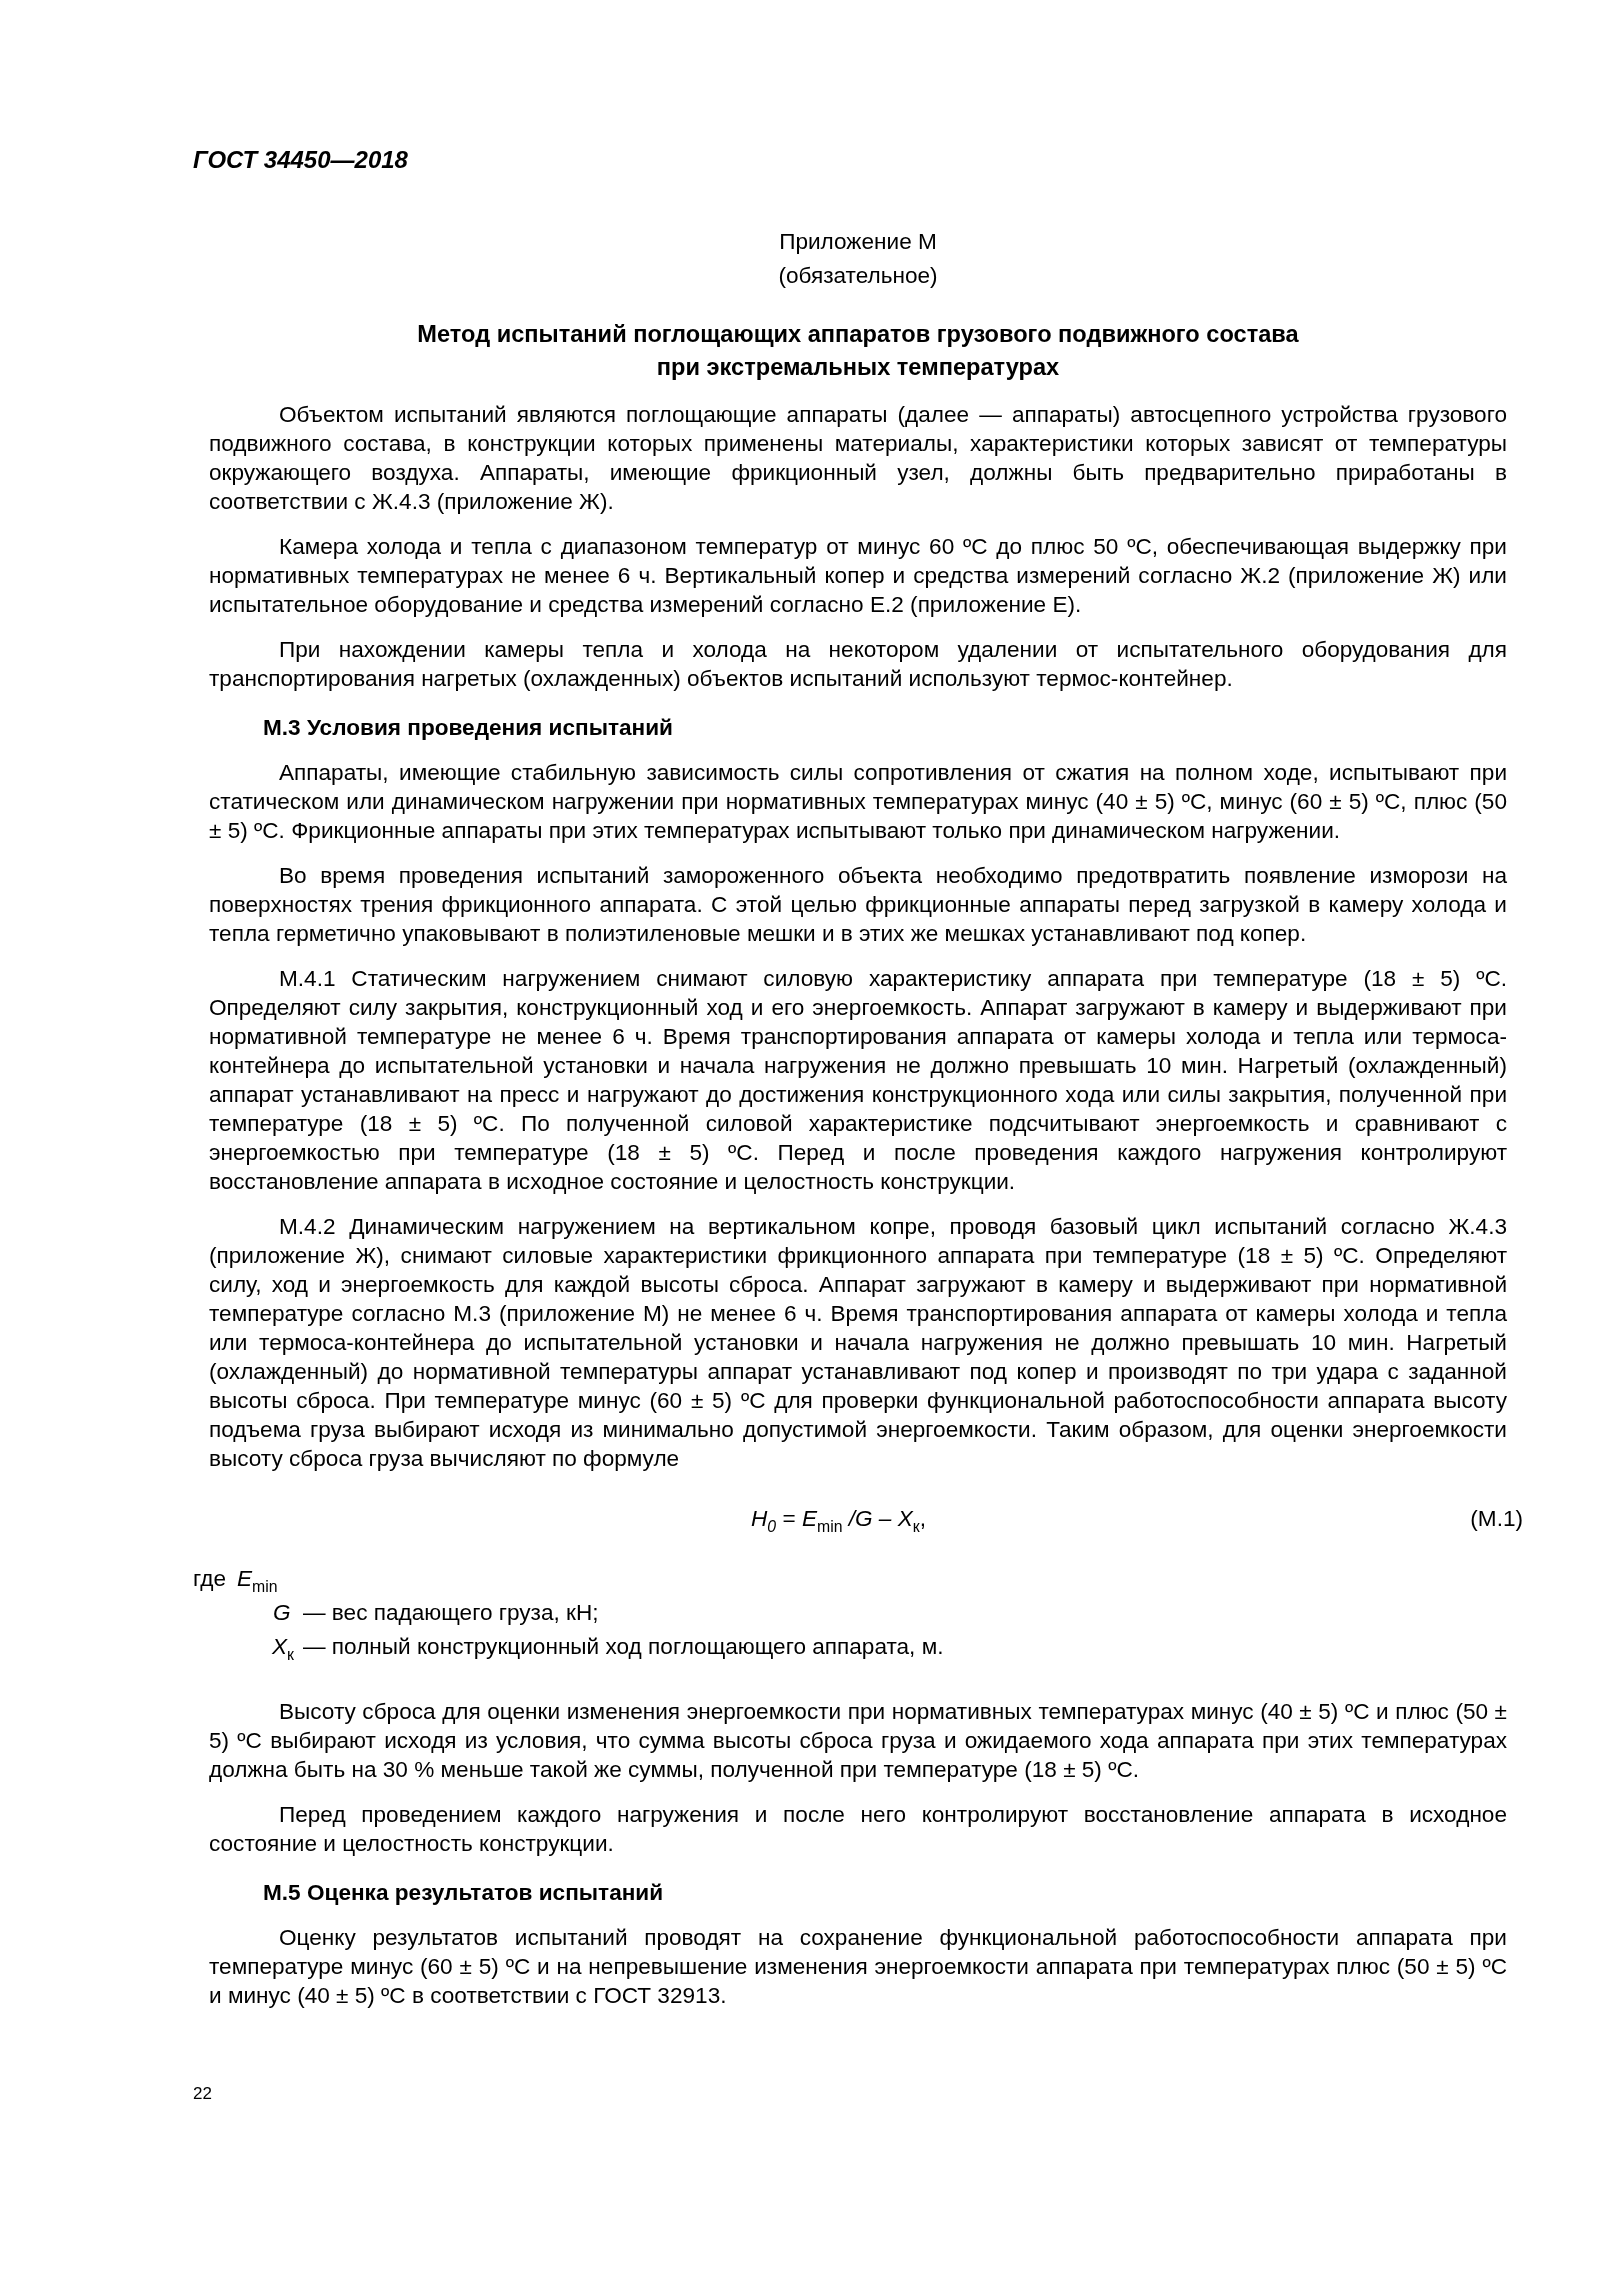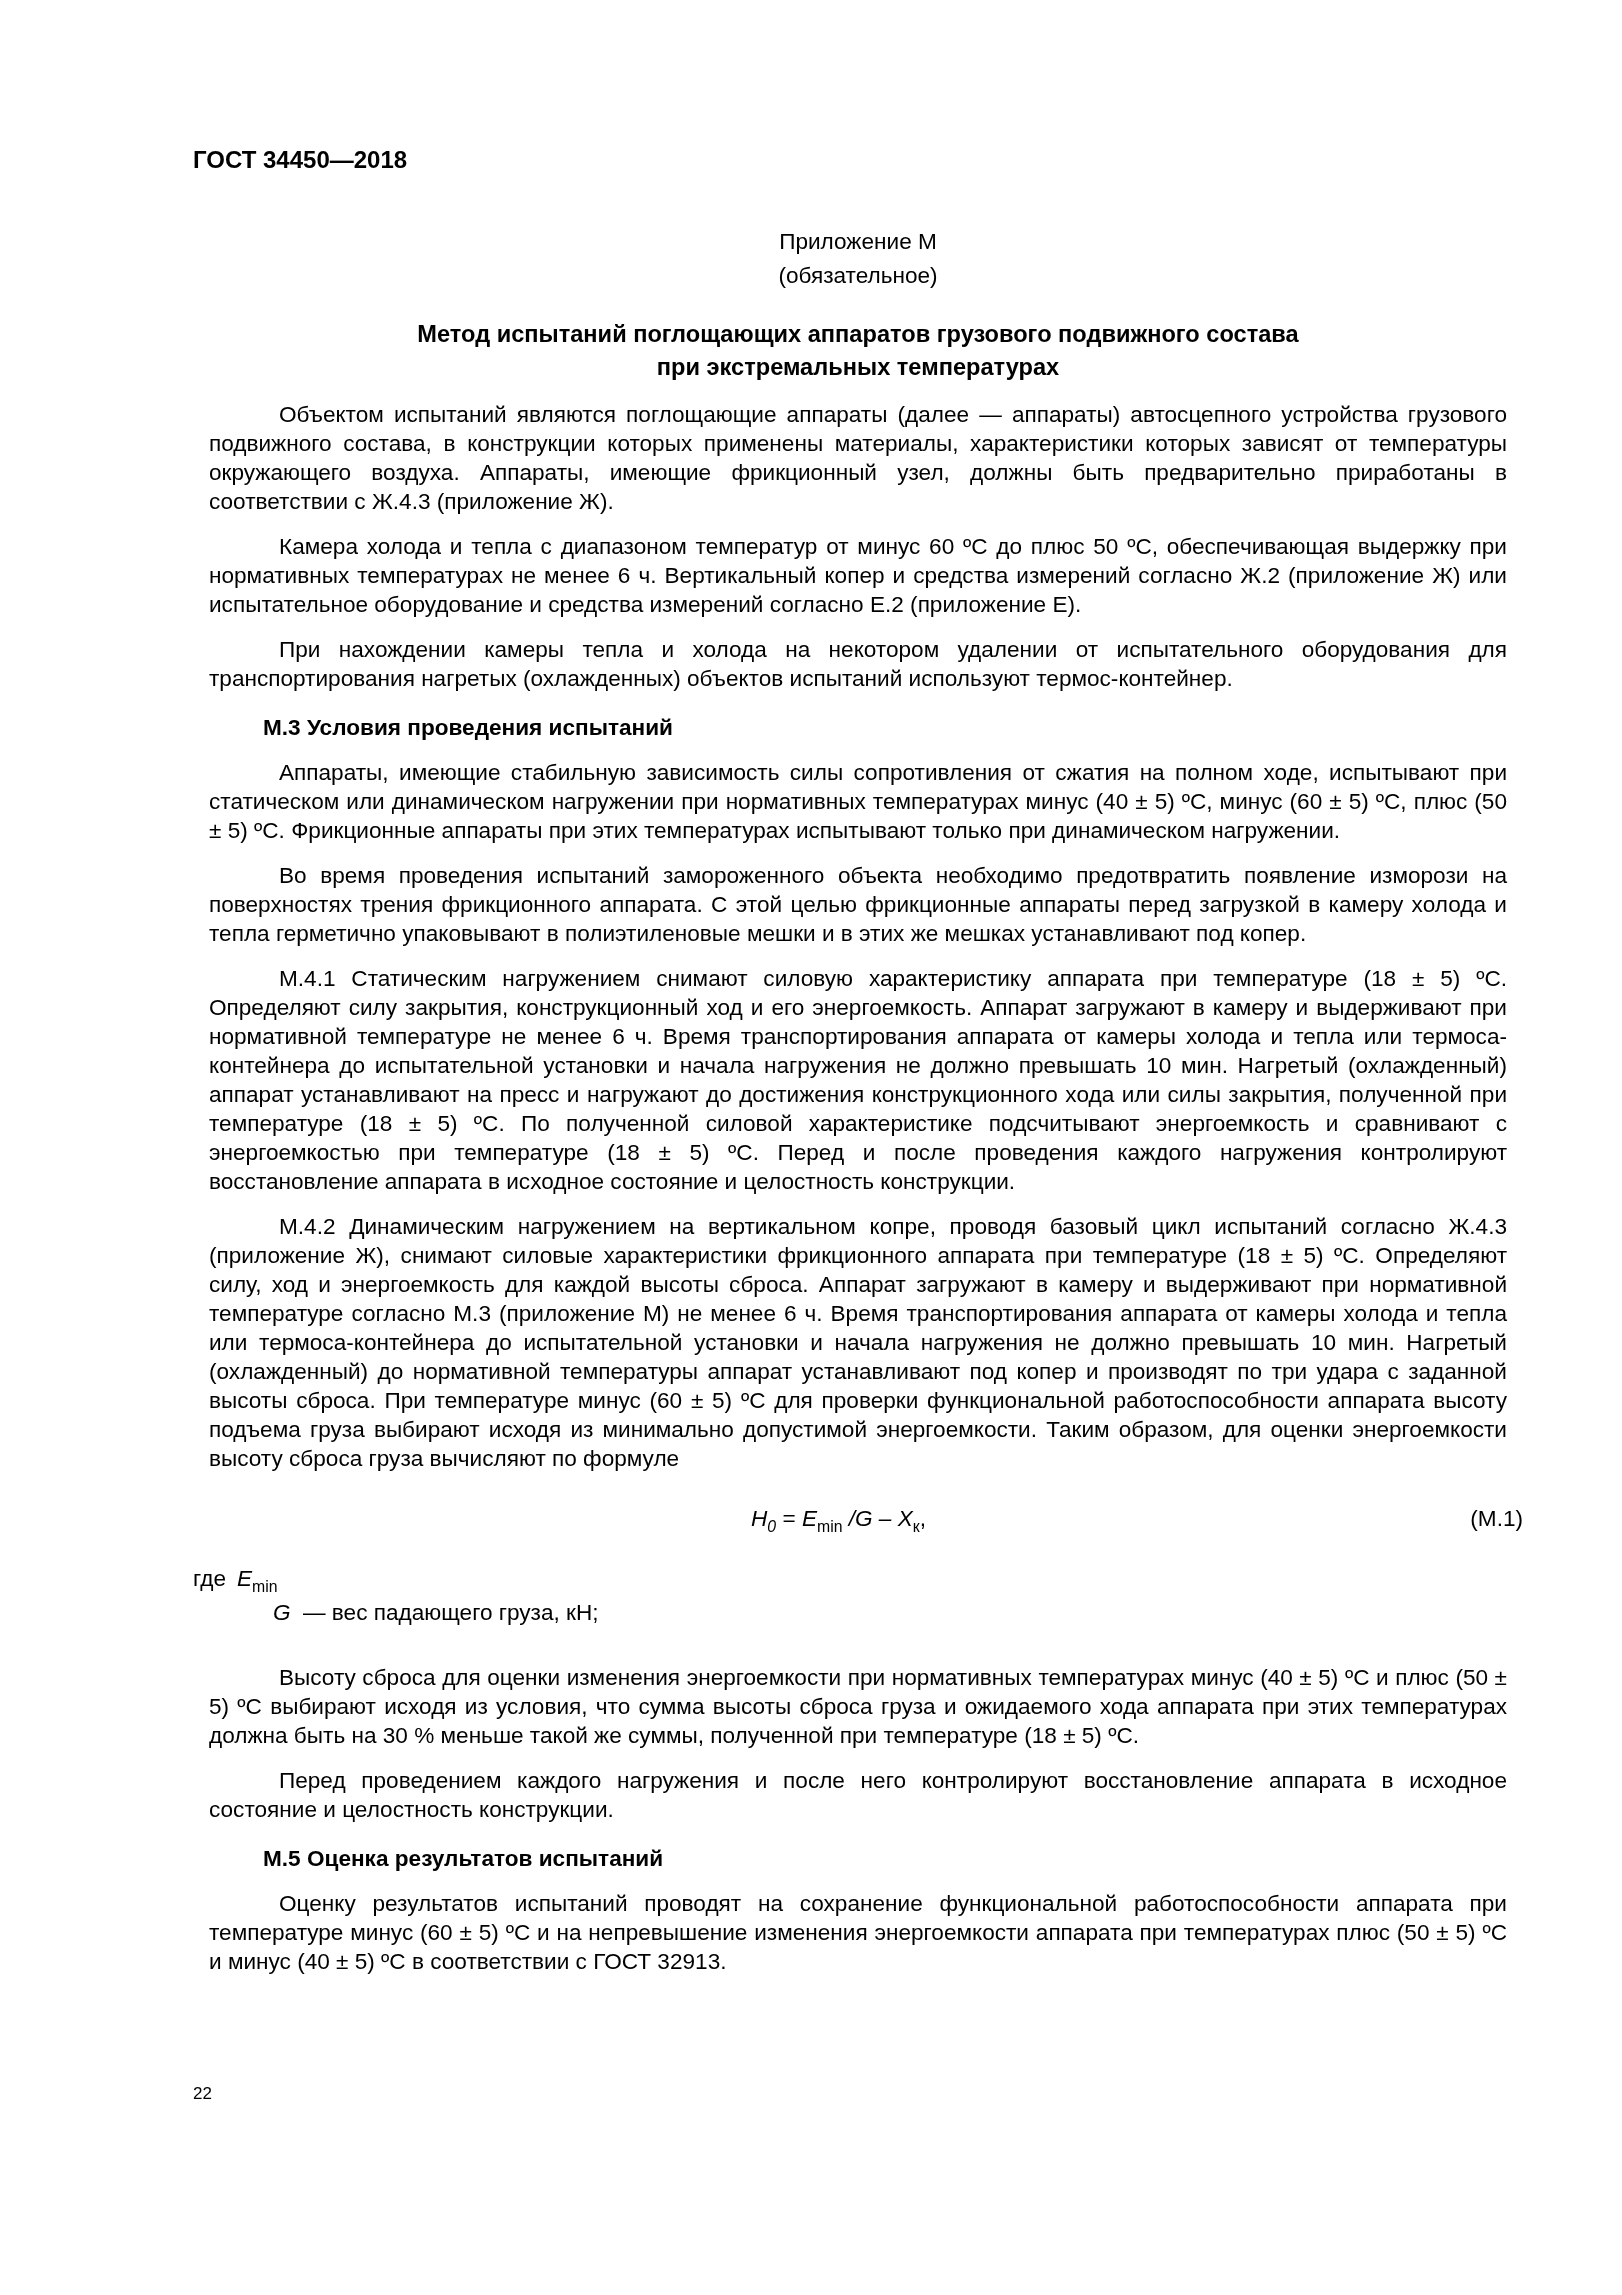--- a/index.html
+++ b/index.html
@@ -1,21 +1,21 @@
 <!DOCTYPE html>
 <html style="font-size:10.5px"><head>
 <meta charset="utf-8">
 <style>
   html, body { margin: 0; padding: 0; background: #ffffff; }
   body { width: 1623px; height: 2295px; position: relative; overflow: hidden; color: #000; }
   .page {
     position: absolute; left: 193px; top: 145px; width: 1330px;
     font-family: "Liberation Sans", sans-serif; font-size: 22.6px; line-height: 29px;
   }
-  .doc-code { font-weight: bold; font-size: 24px; line-height: 29px; margin: 0; }
+  .doc-code { font-weight: bold; font-size: 24px; line-height: 29px; margin: 0; font-style: italic; }
   .annex { text-align: center; margin-top: 51px; font-size: 22.6px; line-height: 34px; }
   .annex div { margin: 0; }
   .title { text-align: center; font-weight: bold; font-size: 23.6px; line-height: 33px; margin-top: 25px; }
   .sec-h { font-weight: bold; margin-top: 19.6px; margin-bottom: 5.2px; text-indent: 70px; }
   .sec-h.first { margin-top: 29px; }
   p { margin: 16px; text-align: justify; text-indent: 70px; }
   .formula {
     position: relative; height: 29px; margin-top: 31px; margin-bottom: 31px;
     font-style: italic;
   }
@@ -64,20 +64,24 @@
 
   <div class="where">
     <div class="where-row">
       <span class="lead">где</span>
       <span class="sym" style="left:44px"><span>E</span><sub style="font-style:normal">min</sub></span>
     </div>
     <div class="where-row">
       <span class="sym" style="left:80px">G</span>
       <span class="def">— вес падающего груза, кН;</span>
     </div>
+    <div class="where-row">
+      <span class="sym" style="left:79px"><span>X</span><sub style="font-style:normal">к</sub></span>
+      <span class="def">— полный конструкционный ход поглощающего аппарата, м.</span>
+    </div>
   </div>
 
   <div style="height:15.7px"></div>
   <p>Высоту сброса для оценки изменения энергоемкости при нормативных температурах минус (40 ± 5) ºС и плюс (50 ± 5) ºС выбирают исходя из условия, что сумма высоты сброса груза и ожидаемого хода аппарата при этих температурах должна быть на 30 % меньше такой же суммы, полученной при температуре (18 ± 5) ºС.</p>
   <p>Перед проведением каждого нагружения и после него контролируют восстановление аппарата в исходное состояние и целостность конструкции.</p>
 
   <div class="sec-h">М.5 Оценка результатов испытаний</div>
   <p>Оценку результатов испытаний проводят на сохранение функциональной работоспособности аппарата при температуре минус (60 ± 5) ºС и на непревышение изменения энергоемкости аппарата при температурах плюс (50 ± 5) ºС и минус (40 ± 5) ºС в соответствии с ГОСТ 32913.</p>
 </div>
 

